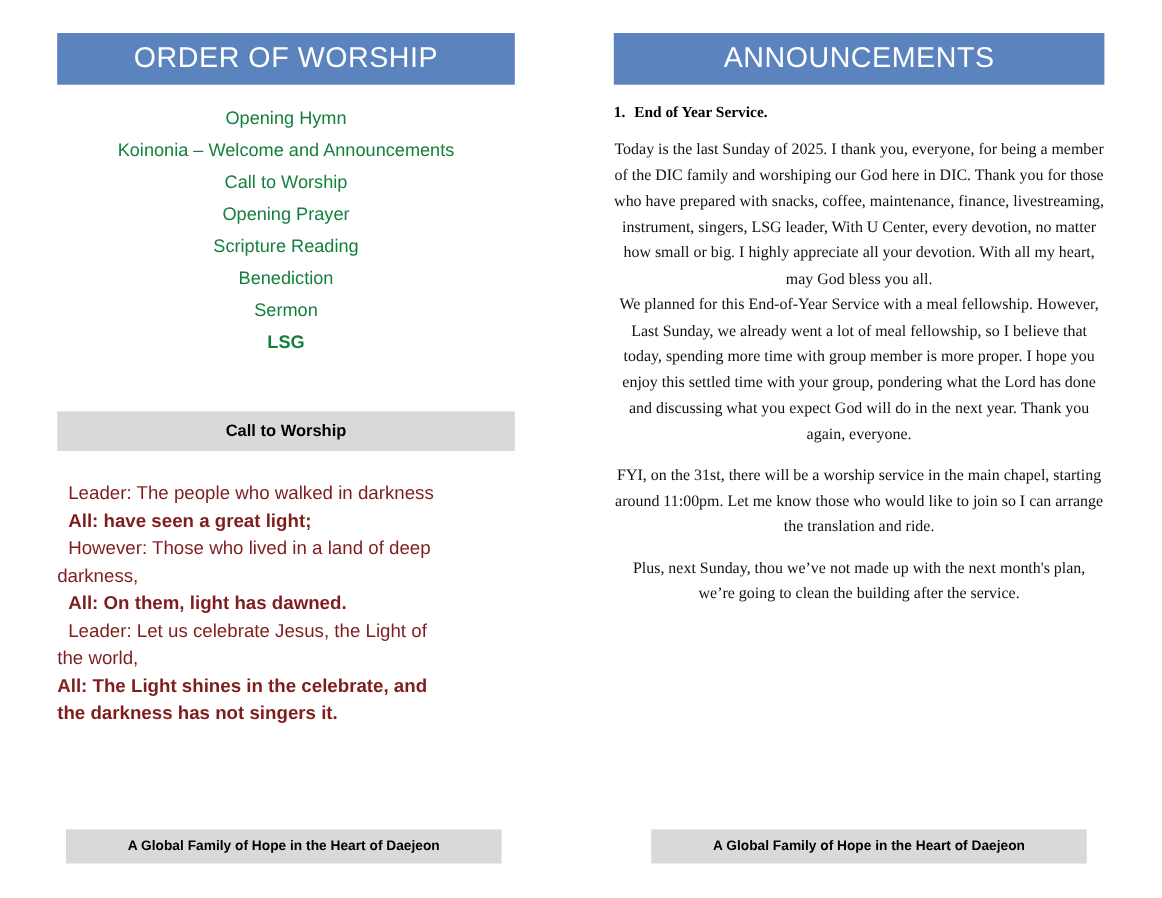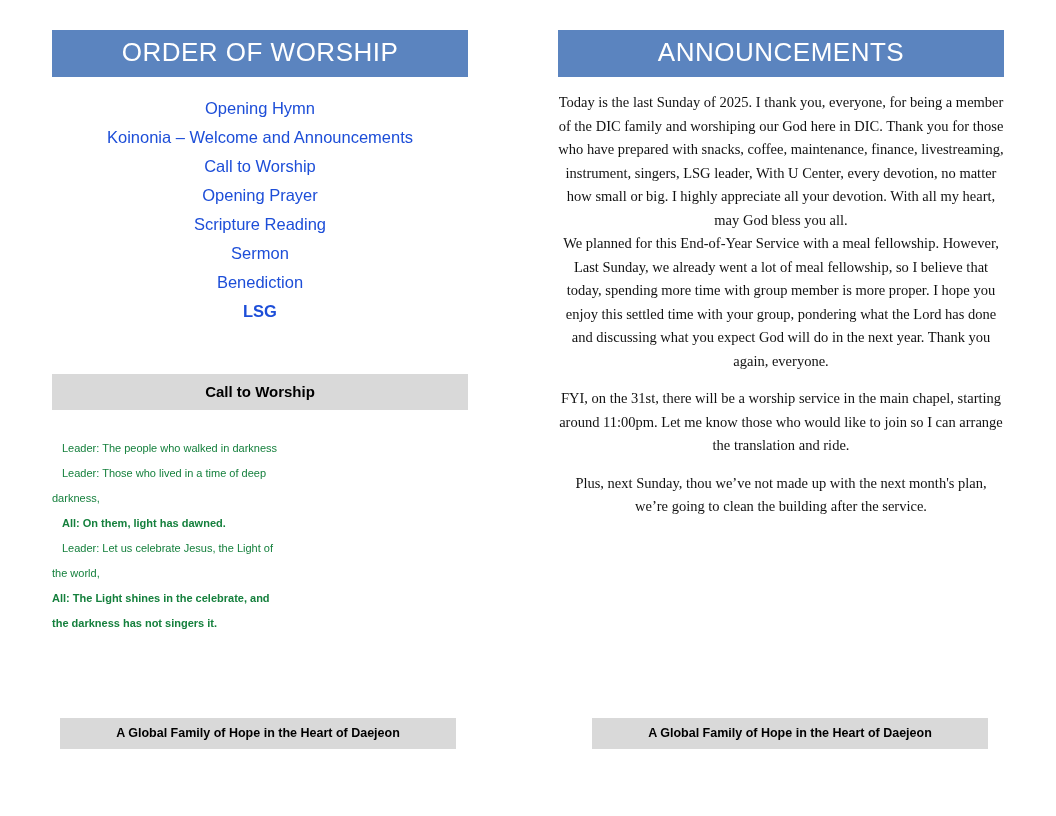--- a/index.html
+++ b/index.html
@@ -53,57 +53,58 @@
     margin-left: 0;
   }
 
   .order-list {
     margin-top: 17px;
     text-align: center;
   }
   .order-item {
     font-size: 16.5px;
     line-height: 29px;
-    color: #1d4ed8;
+    color: #15803d;
   }
   .order-item.bold {
     font-weight: bold;
   }
 
   .subheader {
     margin-top: 48px;
     background: #d9d9d9;
     text-align: center;
     font-size: 15px;
     font-weight: bold;
     padding: 9px 0 10px 0;
   }
 
   .responsive {
     margin-top: 26px;
   }
   .resp-line {
-    font-size: 11px;
+    font-size: 17px;
     line-height: 25px;
-    color: #15803d;
+    color: #7f1d1d;
   }
   .resp-line.indent {
     padding-left: 10px;
   }
   .resp-line.bold {
     font-weight: bold;
   }
 
   .footer-bar {
     position: absolute;
     background: #d9d9d9;
     text-align: center;
     font-size: 12.5px;
     font-weight: bold;
     padding: 8px 0 9px 0;
+    margin-top: 36px;
   }
   .footer-left {
     left: 60px;
     width: 396px;
     top: 718px;
   }
   .footer-right {
     left: 592px;
     width: 396px;
     top: 718px;
@@ -140,42 +141,46 @@
 
   <div class="column col-left">
     <div class="banner">ORDER OF WORSHIP</div>
 
     <div class="order-list">
       <div class="order-item">Opening Hymn</div>
       <div class="order-item">Koinonia – Welcome and Announcements</div>
       <div class="order-item">Call to Worship</div>
       <div class="order-item">Opening Prayer</div>
       <div class="order-item">Scripture Reading</div>
+      <div class="order-item">Benediction</div>
       <div class="order-item">Sermon</div>
-      <div class="order-item">Benediction</div>
       <div class="order-item bold">LSG</div>
     </div>
 
     <div class="subheader">Call to Worship</div>
 
     <div class="responsive">
       <div class="resp-line indent">Leader: The people who walked in darkness</div>
-      <div class="resp-line indent">Leader: Those who lived in a time of deep</div>
+      <div class="resp-line indent bold">All:  have seen a great light;</div>
+      <div class="resp-line indent">However: Those who lived in a land of deep</div>
       <div class="resp-line">darkness,</div>
       <div class="resp-line indent bold">All: On them, light has dawned.</div>
       <div class="resp-line indent">Leader: Let us celebrate Jesus, the Light of</div>
       <div class="resp-line">the world,</div>
       <div class="resp-line bold">All: The Light shines in the celebrate, and</div>
       <div class="resp-line bold">the darkness has not singers it.</div>
     </div>
   </div>
 
   <div class="column col-right">
     <div class="banner">ANNOUNCEMENTS</div>
 
+    <div class="ann-title">
+      <span class="num">1.</span><span>End of Year Service.</span>
+    </div>
 
     <div class="ann-body">
       <p class="ann-para tight">Today is the last Sunday of 2025. I thank you, everyone, for being a member of the DIC family and worshiping our God here in DIC. Thank you for those who have prepared with snacks, coffee, maintenance, finance, livestreaming, instrument, singers, LSG leader, With U Center, every devotion, no matter how small or big. I highly appreciate all your devotion. With all my heart, may God bless you all.</p>
       <p class="ann-para">We planned for this End-of-Year Service with a meal fellowship. However, Last Sunday, we already went a lot of meal fellowship, so I believe that today, spending more time with group member is more proper. I hope you enjoy this settled time with your group, pondering what the Lord has done and discussing what you expect God will do in the next year. Thank you again, everyone.</p>
       <p class="ann-para">FYI, on the 31st, there will be a worship service in the main chapel, starting around 11:00pm. Let me know those who would like to join so I can arrange the translation and ride.</p>
       <p class="ann-para">Plus, next Sunday, thou we’ve not made up with the next month's plan, we’re going to clean the building after the service.</p>
     </div>
   </div>
 
   <div class="footer-bar footer-left">A Global Family of Hope in the Heart of Daejeon</div>

